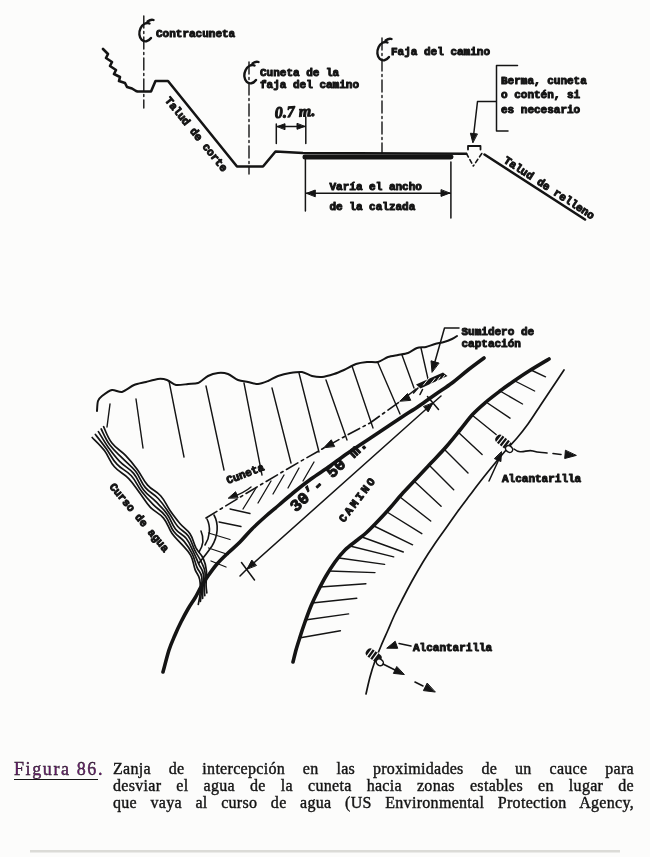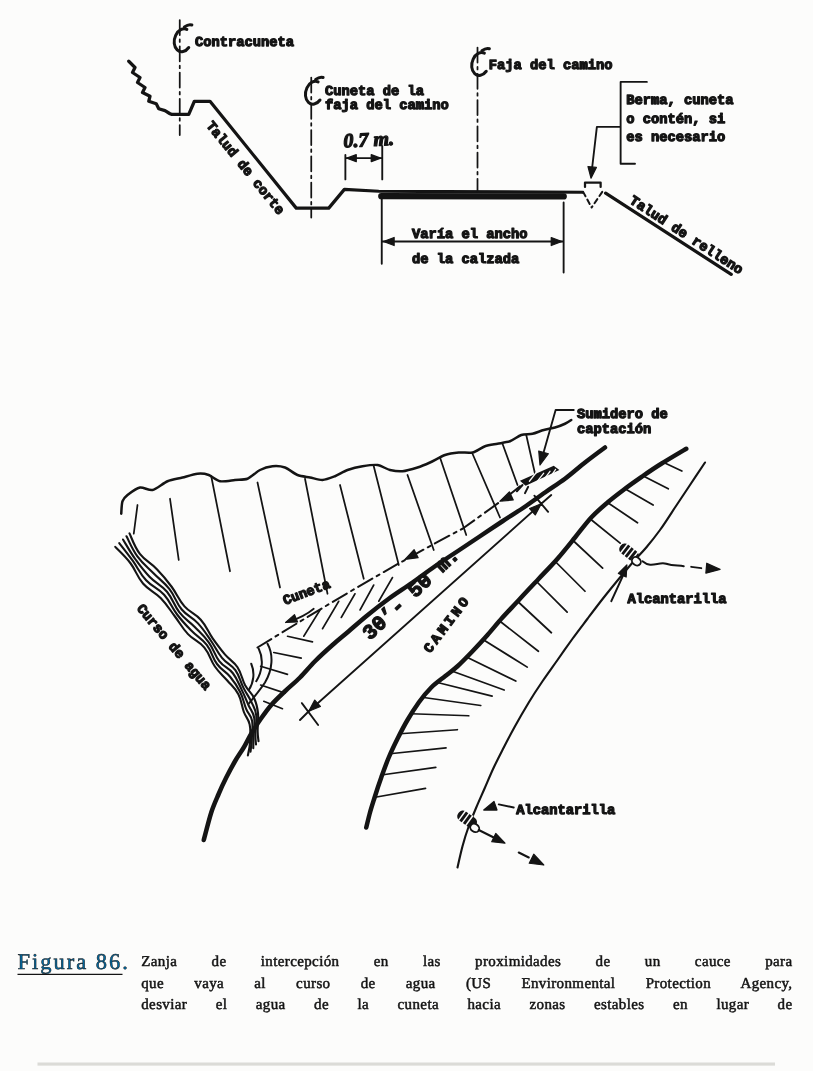--- a/index.html
+++ b/index.html
@@ -138,19 +138,19 @@
 
 <path d="M411,646 L399,643.5" stroke-width="1.5"></path>
 <polygon points="387.0,648.0 395.2,641.2 397.6,648.0" fill="#141414"></polygon>
 
 <text class="mono" x="413" y="651" font-size="11">Alcantarilla</text>
 </g>
 
 <rect x="30" y="850" width="590" height="2.5" fill="#b9b9b4" opacity="0.5"></rect>
 </svg>
 
-<div style="position:absolute;left:14px;top:760.5px;font-size:18px;line-height:16.9px;letter-spacing:1.6px;color:#0369a1;-webkit-text-stroke:0.4px #141414;font-family:'Liberation Serif',serif;">Figura 86.</div>
+<div style="position:absolute;left:14px;top:760.5px;font-size:18px;line-height:16.9px;letter-spacing:1.6px;color:#701a75;-webkit-text-stroke:0.4px #141414;font-family:'Liberation Serif',serif;">Figura 86.</div>
 <div style="position:absolute;left:14px;top:778.5px;width:84px;border-top:1.4px solid #141414;"></div>
 
-<div style="position:absolute;left:113px;top:760.5px;width:521px;font-size:12px;line-height:16.9px;-webkit-text-stroke:0.4px #141414;color:#141414;font-family:'Liberation Serif',serif;letter-spacing:0.3px;">
+<div style="position:absolute;left:113px;top:760.5px;width:521px;font-size:16px;line-height:16.9px;-webkit-text-stroke:0.4px #141414;color:#141414;font-family:'Liberation Serif',serif;letter-spacing:0.3px;">
     <div style="text-align:justify;text-align-last:justify;">Zanja de intercepción en las proximidades de un cauce para</div>
+    <div style="text-align:justify;text-align-last:justify;">desviar el agua de la cuneta hacia zonas estables en lugar de</div>
     <div style="text-align:justify;text-align-last:justify;">que vaya al curso de agua (US Environmental Protection Agency,</div>
-    <div style="text-align:justify;text-align-last:justify;">desviar el agua de la cuneta hacia zonas estables en lugar de</div>
   </div>
 </body></html>

